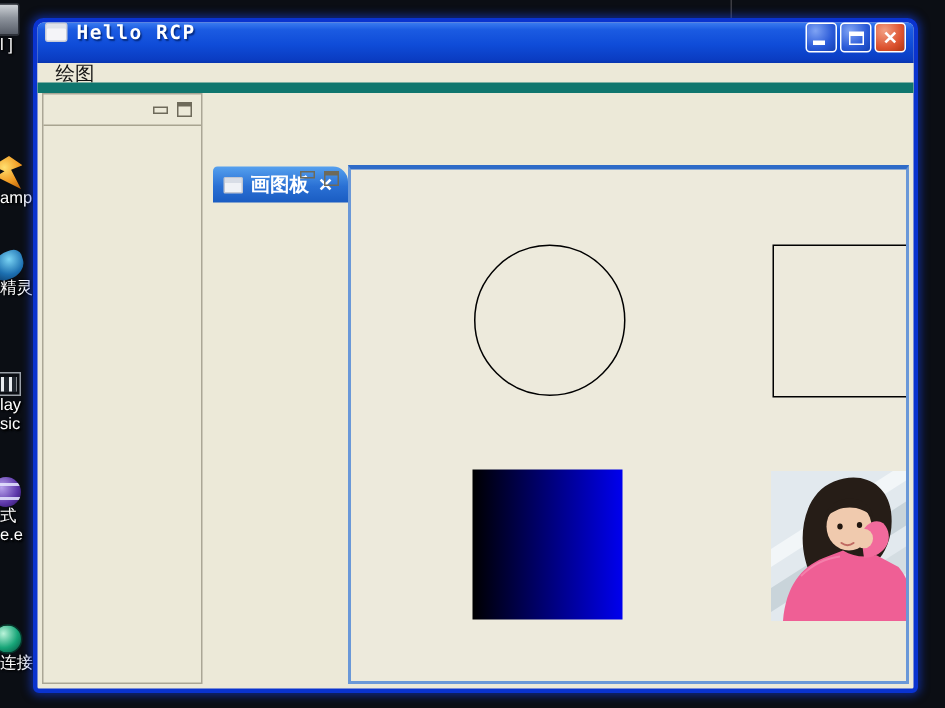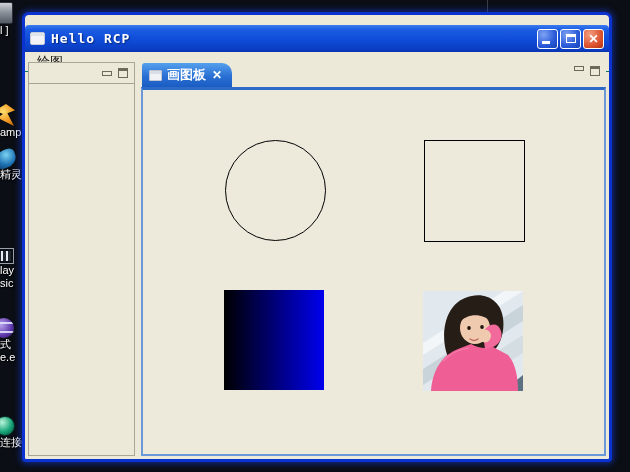--- a/index.html
+++ b/index.html
@@ -37,54 +37,54 @@
       radial-gradient(circle at 35% 35%, #b8a2ec, #5b35a8 60%, #241050); }
   .g-globe { width: 20px; height: 20px; margin-left: -5px; border-radius: 50%;
     background: radial-gradient(circle at 35% 30%, #baf4da, #17a578 55%, #05483a);
     border: 1px solid #06352a; }
 
   
   .window { position: absolute; left: 22px; top: 12px; width: 590px; height: 450px;
     z-index: 2; border: 3px solid #0a33cf; border-radius: 7px 7px 4px 4px;
     background: #ece9d8; box-shadow: 0 0 6px 2px rgba(20,60,220,.55); }
 
-  .titlebar { height: 27px; display: flex; align-items: center; padding: 0 5px;
+  .titlebar { height: 27px; display: flex; align-items: flex-start; padding: 0 5px;
     border-radius: 4px 4px 0 0;
-    background: linear-gradient(180deg, #3a7bf0 0%, #1b5be2 18%, #0f4cd8 55%, #0a3cc2 92%, #0834ae 100%); margin-top: 10px; }
+    background: linear-gradient(180deg, #3a7bf0 0%, #1b5be2 18%, #0f4cd8 55%, #0a3cc2 92%, #0834ae 100%); }
   .title-icon { width: 15px; height: 13px; background: #f4f4f8; border: 1px solid #c8ccd8;
     border-radius: 2px; margin-right: 6px; box-shadow: inset 0 3px 0 #dfe3ea; }
   .title-text { color: #fff; font-family: "DejaVu Sans Mono", monospace; font-weight: bold;
     font-size: 13px; letter-spacing: 1px; text-shadow: 1px 1px 1px #042a80; flex: 1; }
   .win-btns { display: flex; gap: 2px; }
   .win-btn { width: 21px; height: 20px; border: 1px solid #fff; border-radius: 3px;
     display: flex; align-items: center; justify-content: center; position: relative;
     background: radial-gradient(circle at 30% 25%, #7fa3f4, #2a5ad8 60%, #1340b4); }
   .win-btn.close { background: radial-gradient(circle at 30% 25%, #f2a083, #dd5330 60%, #b03410);
     color: #fff; font-weight: bold; font-size: 12px; line-height: 1; }
   .glyph-min { position: absolute; left: 4px; bottom: 4px; width: 8px; height: 3px; background: #fff; }
   .glyph-max { width: 10px; height: 9px; border: 1px solid #fff; border-top-width: 3px; }
 
   .menubar { height: 20px; background: #ece9d8; display: flex; align-items: center;
-    padding: 0 8px; border-bottom: 1px solid #0f766e; }
+    padding: 0 8px; border-bottom: 7px solid #0f766e; }
   .menu-item { font-size: 13px; color: #111; padding: 1px 4px; }
 
   .workbench { position: absolute; left: 3px; right: 3px; top: 47px; bottom: 3px;
     display: flex; background: #ece9d8; }
 
   
   .left-panel { width: 107px; border: 1px solid #aaa695; background: #ece9d8;
     display: flex; flex-direction: column; }
   .panel-toolbar { height: 21px; display: flex; align-items: center; justify-content: flex-end;
     gap: 6px; padding: 0 6px; border-bottom: 1px solid #a8a490; }
   .tool-min { width: 10px; height: 5px; border: 1px solid #6e6a5a; }
   .tool-max { width: 10px; height: 10px; border: 1px solid #6e6a5a; border-top-width: 3px; }
   .panel-body { flex: 1; }
 
   
-  .editor-area { flex: 1; margin-left: 6px; display: flex; flex-direction: column; }
+  .editor-area { flex: 1; margin-left: 6px; display: flex; flex-direction: row; margin-top: 48px; }
   .tabbar { height: 25px; display: flex; align-items: flex-end; position: relative; }
   .tab-active { height: 24px; display: flex; align-items: center; gap: 5px;
     padding: 0 9px 0 7px; margin-left: 1px; border-radius: 3px 10px 0 0;
     background: linear-gradient(180deg, #55a0ee 0%, #2a70d4 55%, #1a5cc2 100%);
     color: #fff; font-weight: bold; font-size: 13px; }
   .tab-winicon { width: 13px; height: 11px; background: #f0f2f6; border: 1px solid #c0c6d2;
     border-radius: 1px; box-shadow: inset 0 3px 0 #d8dde6; }
   .tab-close { color: #fff; font-weight: bold; font-size: 12px; line-height: 1; padding: 0 1px; cursor: default; }
   .editor-toolbar { position: absolute; right: 6px; top: 4px; display: flex; gap: 6px; }
 
@@ -105,21 +105,21 @@
 
 <div class="desk-icons">
   <div class="desk-icon" style="top:2px">
     <span class="glyph g-printer"></span>
     <span class="desk-label">l ]</span>
   </div>
   <div class="desk-icon" style="top:104px">
     <span class="glyph g-winamp"></span>
     <span class="desk-label">amp</span>
   </div>
-  <div class="desk-icon" style="top:150px">
+  <div class="desk-icon" style="top:168px">
     <span class="glyph g-sprite"></span>
     <span class="desk-label">精灵</span>
   </div>
   <div class="desk-icon" style="top:248px">
     <span class="glyph g-music"></span>
     <span class="desk-label">lay</span>
     <span class="desk-label">sic</span>
   </div>
   <div class="desk-icon" style="top:318px">
     <span class="glyph g-eclipse"></span>

